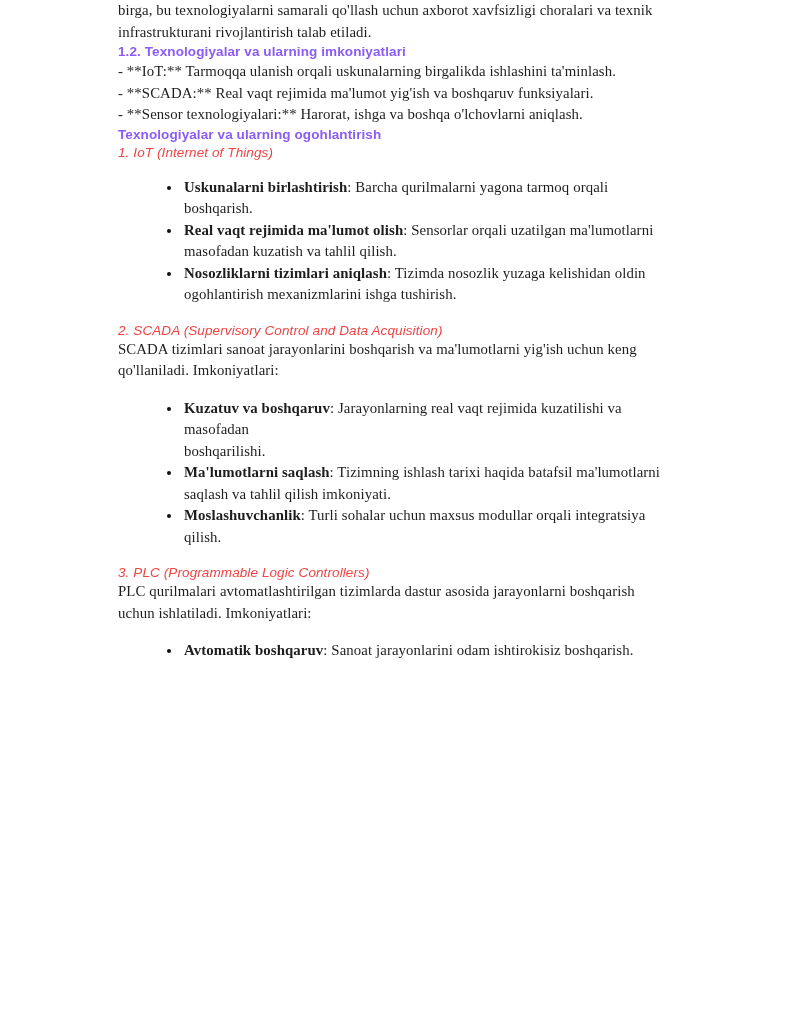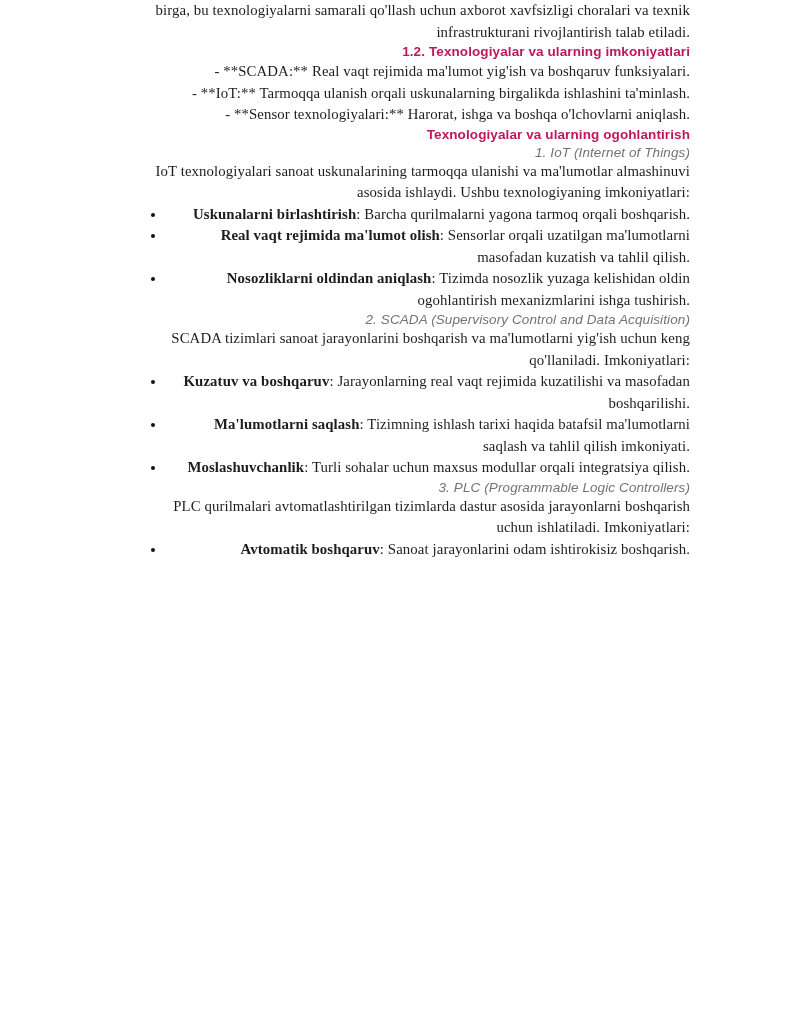--- a/index.html
+++ b/index.html
@@ -13,21 +13,20 @@
     overflow: hidden;
     font-family: "Liberation Serif", serif;
     color: #1d1d1d;
   }
   .page {
     box-sizing: border-box;
     width: 800px;
     height: 1035px;
     padding: 0 110px 0 118px;
     background: #ffffff;
-    text-align: right;
   }
   
   p.body-text {
     margin: 0;
     font-size: 14.8px;
     line-height: 21.5px;
     white-space: pre-line;
     letter-spacing: 0.1px;
   }
   
@@ -37,36 +36,36 @@
     line-height: 21.5px;
     letter-spacing: 0.1px;
   }
   
   h2.doc-heading {
     margin: 0;
     font-family: "Liberation Sans", sans-serif;
     font-weight: 700;
     font-size: 13.5px;
     line-height: 18px;
-    color: #be185d;
+    color: #8b5cf6;
     letter-spacing: 0.1px;
   }
   
   h3.doc-subheading {
     margin: 0;
     font-family: "Liberation Sans", sans-serif;
     font-style: italic;
     font-weight: 500;
     font-size: 13.5px;
     line-height: 17px;
-    color: #737373;
+    color: #ef4444;
     letter-spacing: 0.1px;
   }
   ul.doc-list {
-    margin: 0;
+    margin: 16px;
     padding-left: 48px;
     list-style: disc outside;
   }
   ul.doc-list li {
     font-size: 14.8px;
     line-height: 21.5px;
     padding-left: 2px;
     white-space: pre-line;
     letter-spacing: 0.1px;
   }
@@ -89,37 +88,35 @@
 <body>
 
 <div class="page">
 
   <p class="body-text mt-intro">birga, bu texnologiyalarni samarali qo'llash uchun axborot xavfsizligi choralari va texnik
 infrastrukturani rivojlantirish talab etiladi.</p>
 
   <h2 class="doc-heading mt-h12">1.2. Texnologiyalar va ularning imkoniyatlari</h2>
 
 
+  <p class="dash-line">- **IoT:** Tarmoqqa ulanish orqali uskunalarning birgalikda ishlashini ta'minlash.</p>
   <p class="dash-line">- **SCADA:** Real vaqt rejimida ma'lumot yig'ish va boshqaruv funksiyalari.</p>
-  <p class="dash-line">- **IoT:** Tarmoqqa ulanish orqali uskunalarning birgalikda ishlashini ta'minlash.</p>
   <p class="dash-line">- **Sensor texnologiyalari:** Harorat, ishga va boshqa o'lchovlarni aniqlash.</p>
 
   <h2 class="doc-heading mt-htex">Texnologiyalar va ularning ogohlantirish</h2>
 
 
   <h3 class="doc-subheading mt-sub">1. IoT (Internet of Things)</h3>
 
-  <p class="body-text mt-para-g">IoT texnologiyalari sanoat uskunalarining tarmoqqa ulanishi va ma'lumotlar almashinuvi
-asosida ishlaydi. Ushbu texnologiyaning imkoniyatlari:</p>
 
   <ul class="doc-list mt-list">
     <li><span class="lead">Uskunalarni birlashtirish</span><span>: Barcha qurilmalarni yagona tarmoq orqali boshqarish.</span></li>
     <li><span class="lead">Real vaqt rejimida ma'lumot olish</span><span>: Sensorlar orqali uzatilgan ma'lumotlarni
 masofadan kuzatish va tahlil qilish.</span></li>
-    <li><span class="lead">Nosozliklarni oldindan aniqlash</span><span>: Tizimda nosozlik yuzaga kelishidan oldin
+    <li><span class="lead">Nosozliklarni tizimlari aniqlash</span><span>: Tizimda nosozlik yuzaga kelishidan oldin
 ogohlantirish mexanizmlarini ishga tushirish.</span></li>
   </ul>
 
   <h3 class="doc-subheading mt-sub2">2. SCADA (Supervisory Control and Data Acquisition)</h3>
 
   <p class="body-text mt-para-g">SCADA tizimlari sanoat jarayonlarini boshqarish va ma'lumotlarni yig'ish uchun keng
 qo'llaniladi. Imkoniyatlari:</p>
 
   <ul class="doc-list mt-list">
     <li><span class="lead">Kuzatuv va boshqaruv</span><span>: Jarayonlarning real vaqt rejimida kuzatilishi va masofadan

